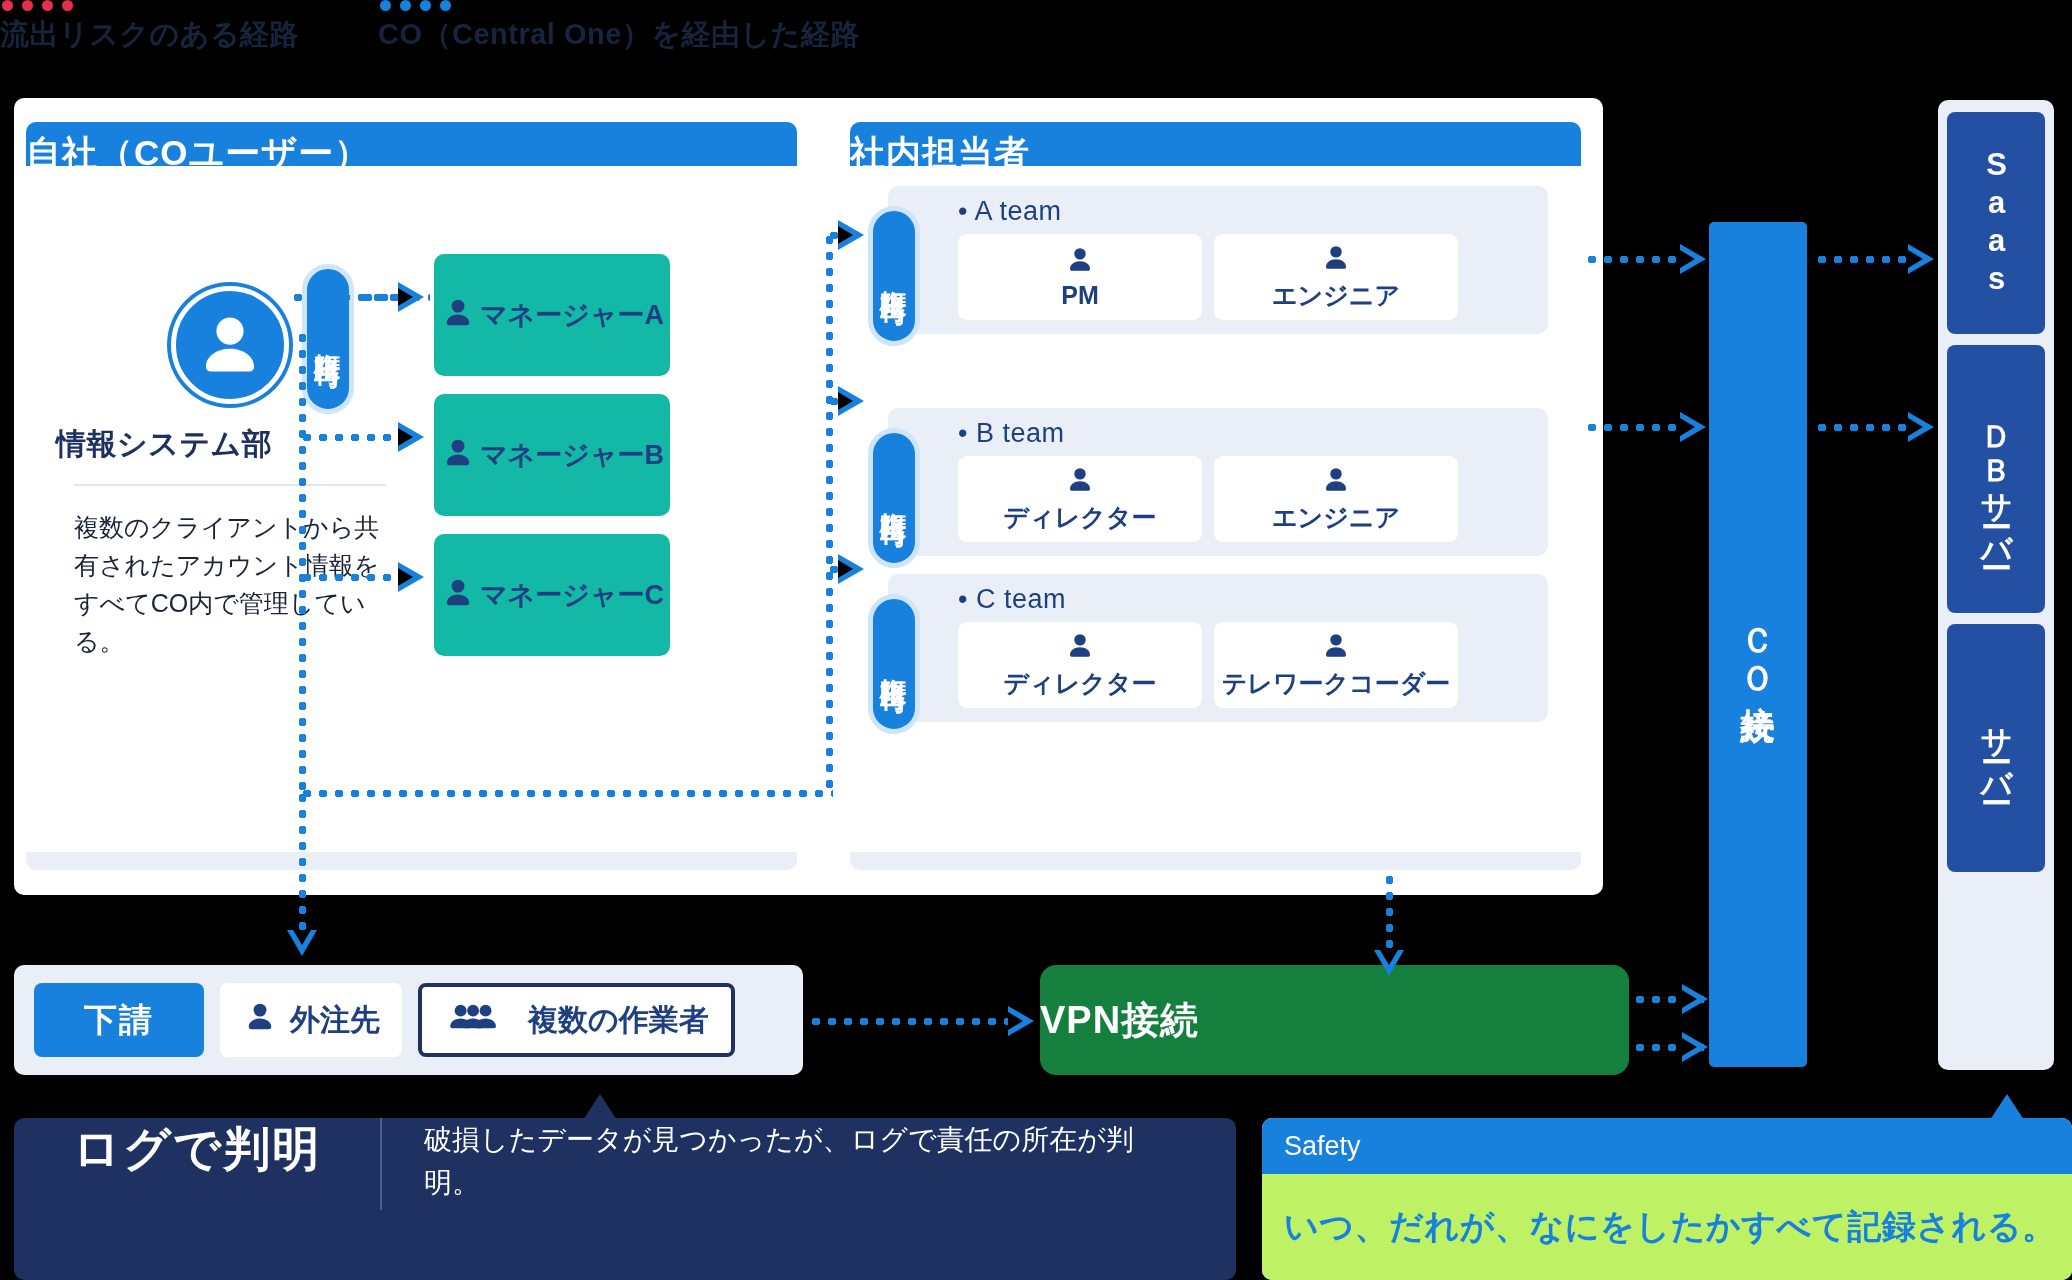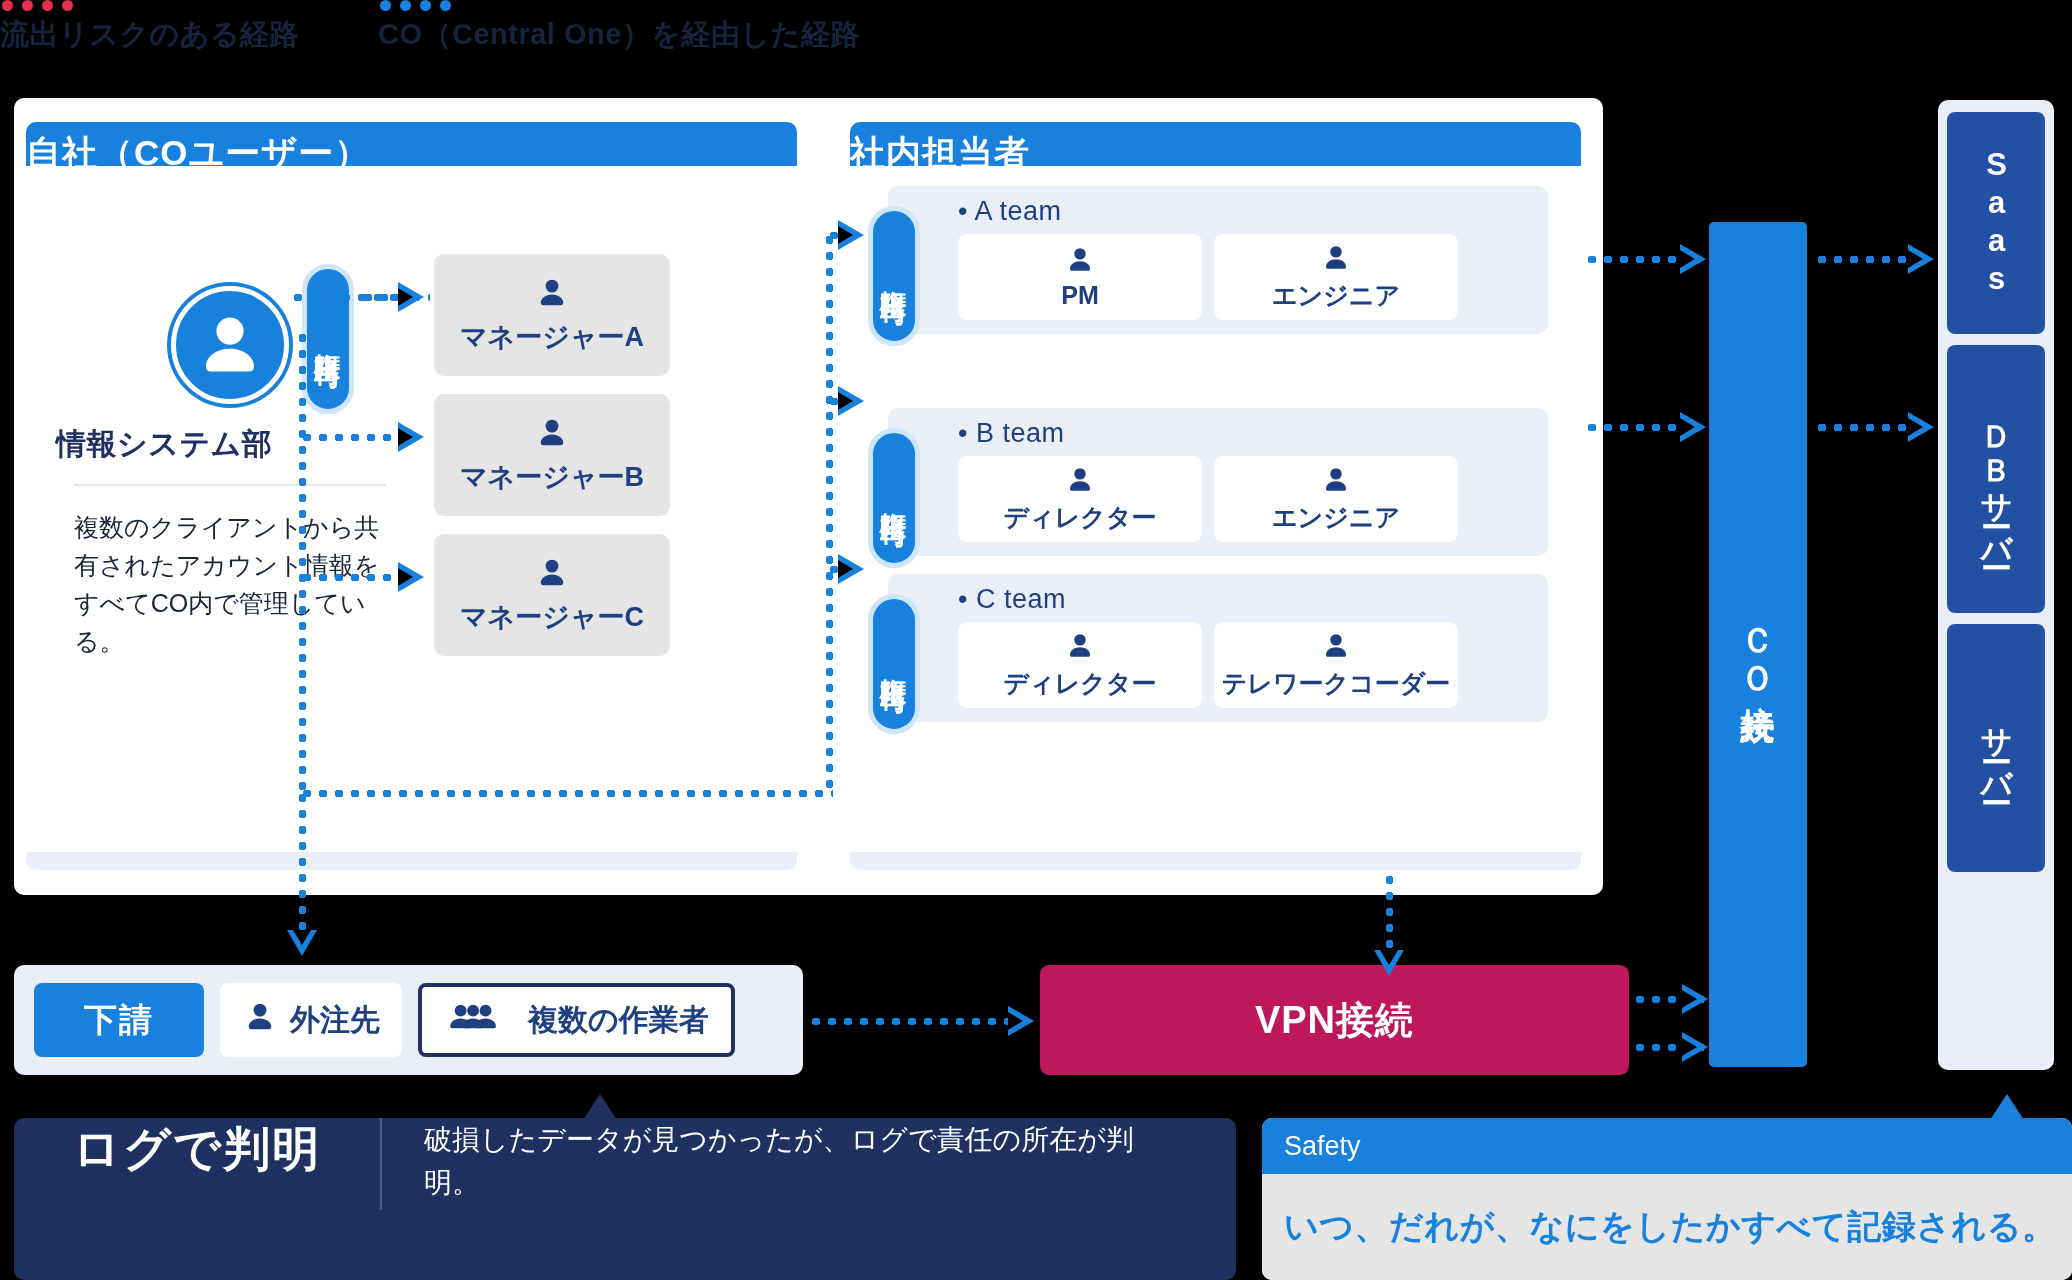--- a/index.html
+++ b/index.html
@@ -53,22 +53,22 @@
   }
   .divider { position: absolute; left: 48px; top: 318px; width: 312px; height: 2px; background: #e3e6ea; }
   .dept-desc {
     position: absolute; left: 48px; top: 342px; width: 320px;
     color: #1a2439; font-size: 25px; line-height: 1.52;
   }
 
   
   .mgr-card {
     position: absolute; left: 408px; width: 236px; height: 122px;
-    background: #e5e5e5; border-radius: 10px;
-    display: flex; flex-direction: column; align-items: center; justify-content: center; gap: 4px;
+    background: #14b8a6; border-radius: 10px;
+    display: flex; flex-direction: row; align-items: center; justify-content: center; gap: 4px;
   }
   .mgr-card .uicon svg { width: 36px; height: 36px; }
   .mgr-card .lbl { color: #1e3f80; font-size: 27px; font-weight: 700; }
 
   
   .perm-pill {
     position: absolute; background: #1880dd; border: 5px solid #cfe5fb;
     border-radius: 40px; color: #fff;
     writing-mode: vertical-rl; text-orientation: upright;
     font-size: 26px; font-weight: 700; letter-spacing: 3px;
@@ -136,22 +136,22 @@
     background: #fff; border-radius: 8px; height: 74px;
     display: flex; align-items: center; justify-content: center; gap: 12px; padding: 0 22px;
     color: #1e3f80; font-size: 30px; font-weight: 700;
   }
   .sub-chip.outline { background: #fff; border: 4px solid #1e3160; }
   .sub-chip svg { height: 36px; }
 
   
   .vpn {
     position: absolute; left: 1040px; top: 965px; width: 589px; height: 110px;
-    background: #be185d; border-radius: 9px;
-    display: flex; align-items: center; justify-content: center;
+    background: #15803d; border-radius: 16px;
+    display: flex; align-items: center; 
     color: #fff; font-size: 38px; font-weight: 700; letter-spacing: 1px;
   }
 
   
   .callout-log {
     position: absolute; left: 14px; top: 1118px; width: 1222px; height: 162px;
     background: #1e3160; border-radius: 10px; display: flex; align-items: flex-start;
   }
   .callout-log .big {
     color: #fff; font-size: 47px; font-weight: 700; letter-spacing: 2px;
@@ -162,21 +162,21 @@
 
   .callout-safe {
     position: absolute; left: 1262px; top: 1118px; width: 810px; height: 162px;
     background: #fff; border-radius: 10px; overflow: hidden;
   }
   .callout-safe .head {
     background: #1880dd; color: #fff; height: 56px; line-height: 56px;
     font-size: 27px; padding-left: 22px;
   }
   .callout-safe .body {
-    background: #e5e5e5; height: 106px; display: flex; align-items: center; padding-left: 22px;
+    background: #bef264; height: 106px; display: flex; align-items: center; padding-left: 22px;
     color: #1880dd; font-size: 34px; font-weight: 700; letter-spacing: .5px;
   }
   .tick { position: absolute; width: 0; height: 0; border-left: 17px solid transparent; border-right: 17px solid transparent; }
   .hdot {
     position: absolute; height: 7px;
     background-image: radial-gradient(circle, #1880dd 50%, transparent 51%);
     background-size: 16px 7px; background-repeat: repeat-x;
   }
   .vdot {
     position: absolute; width: 7px;

